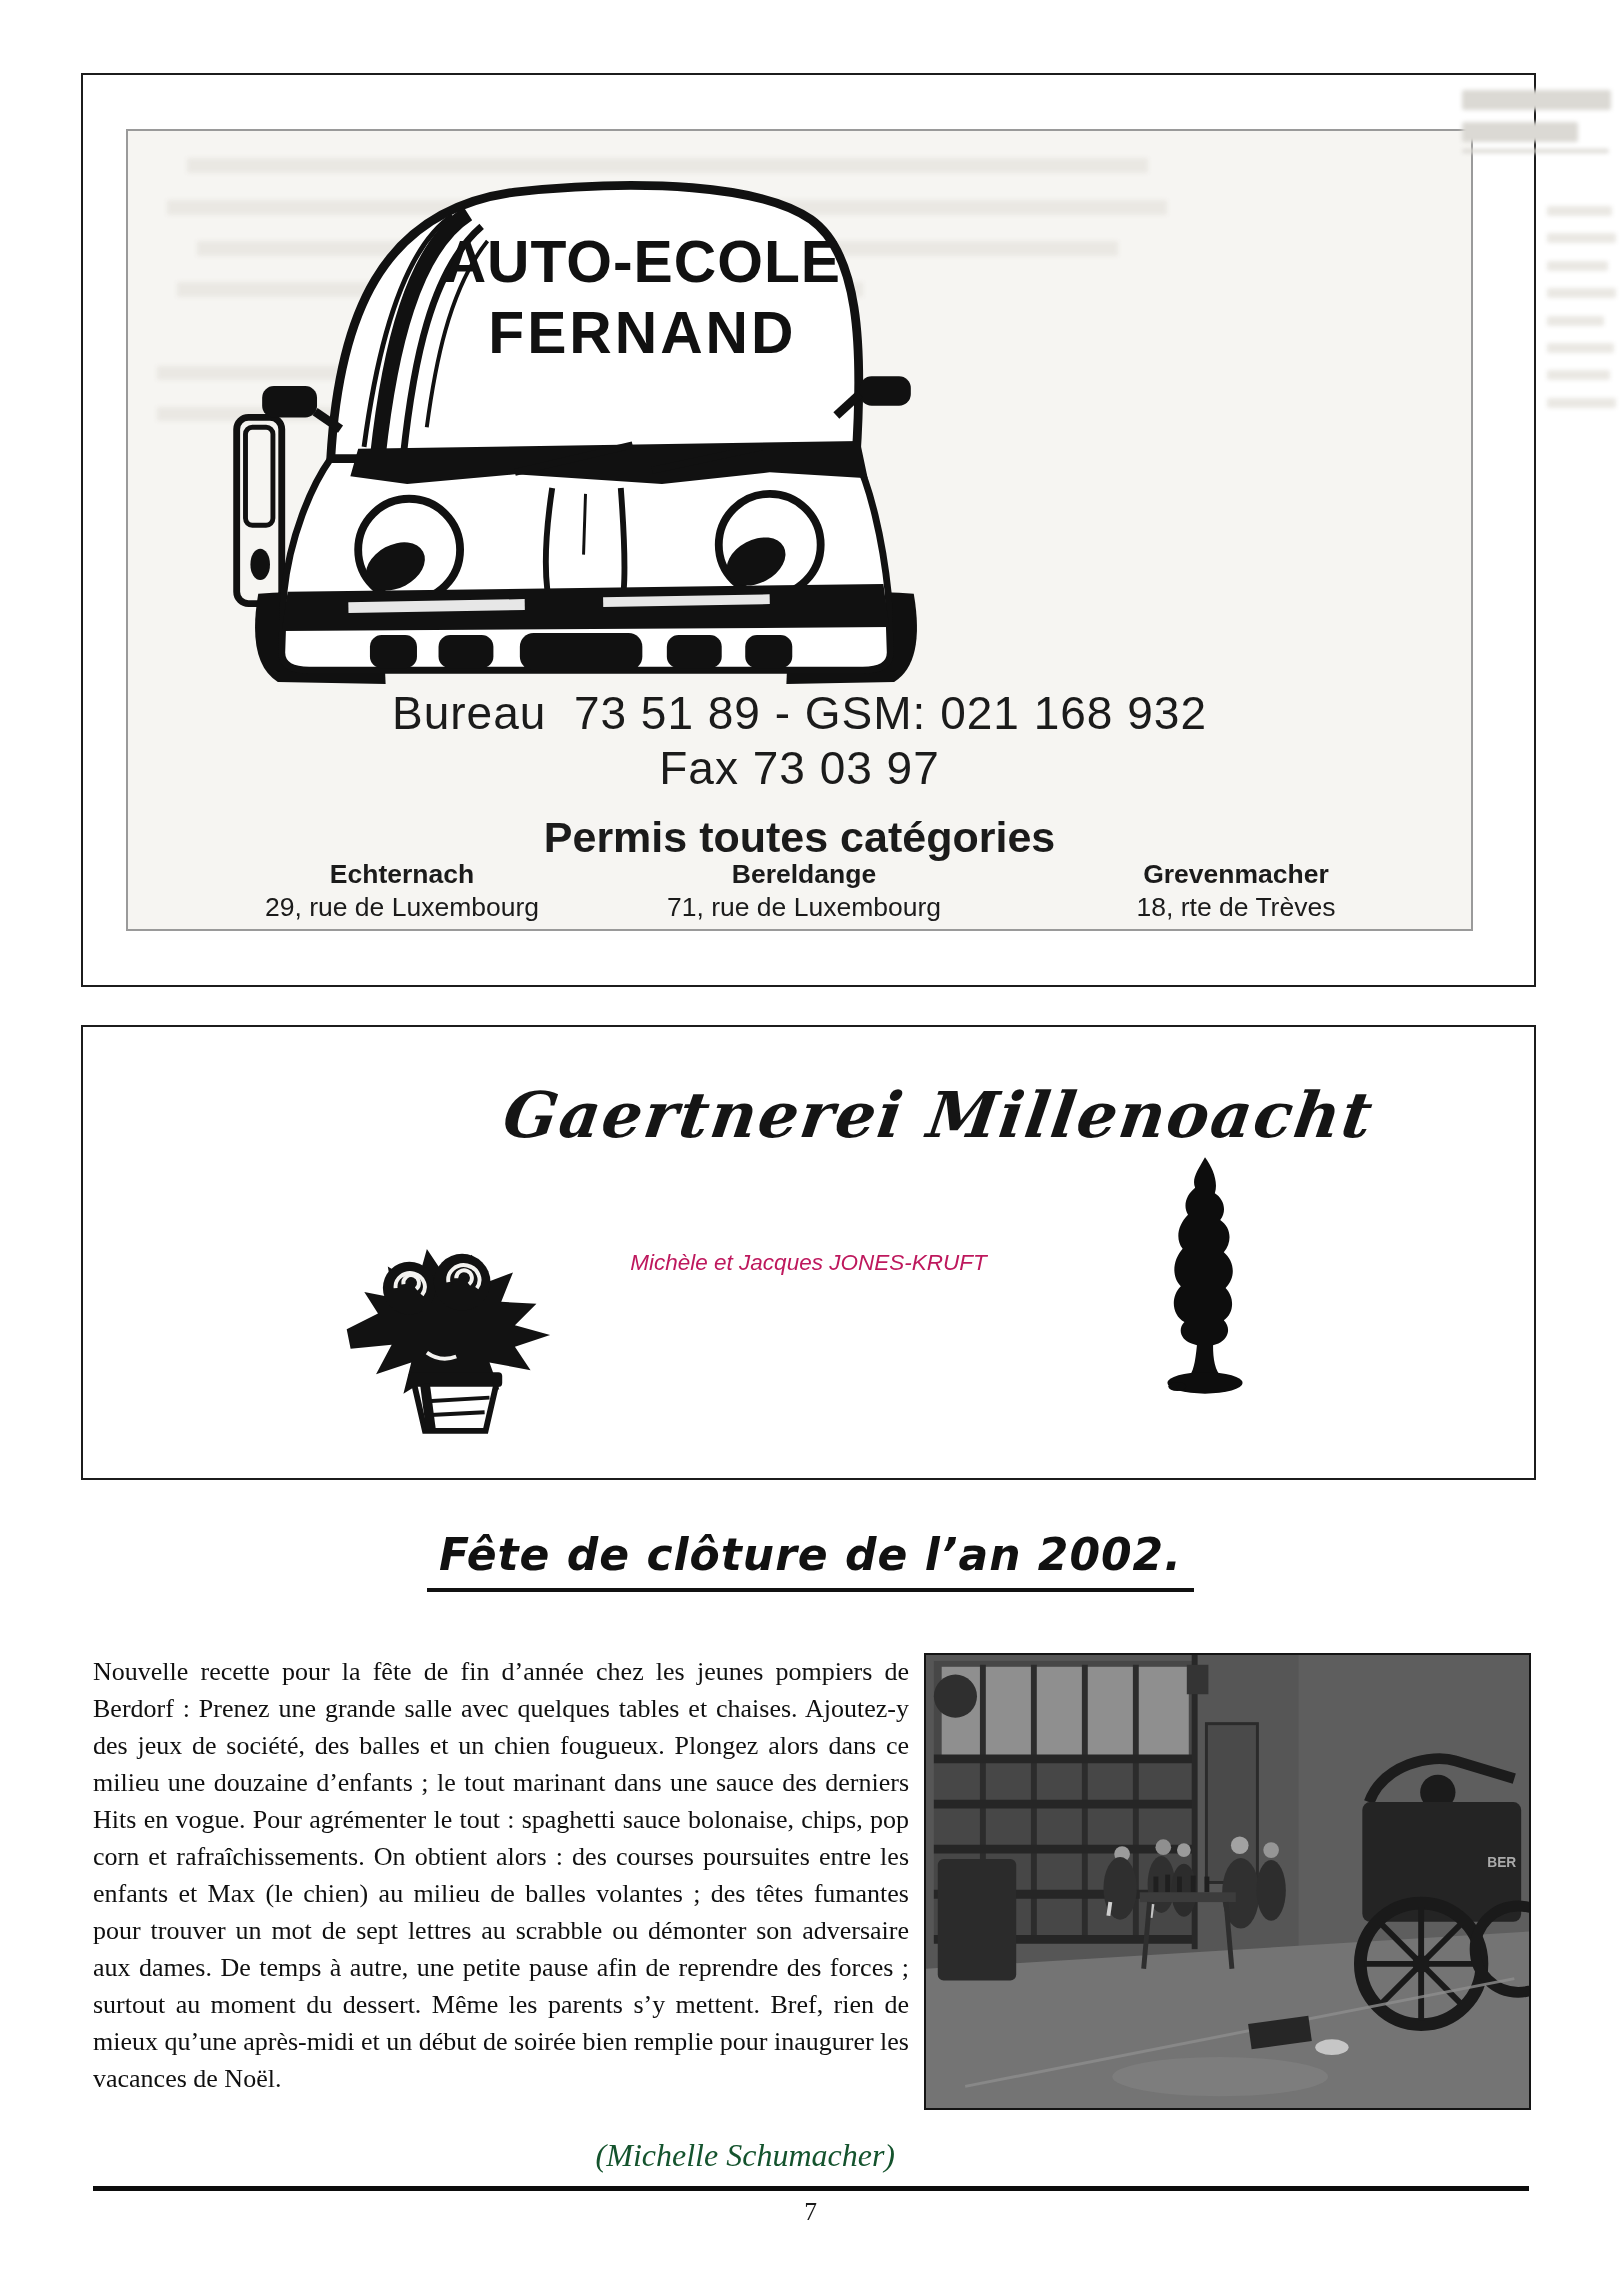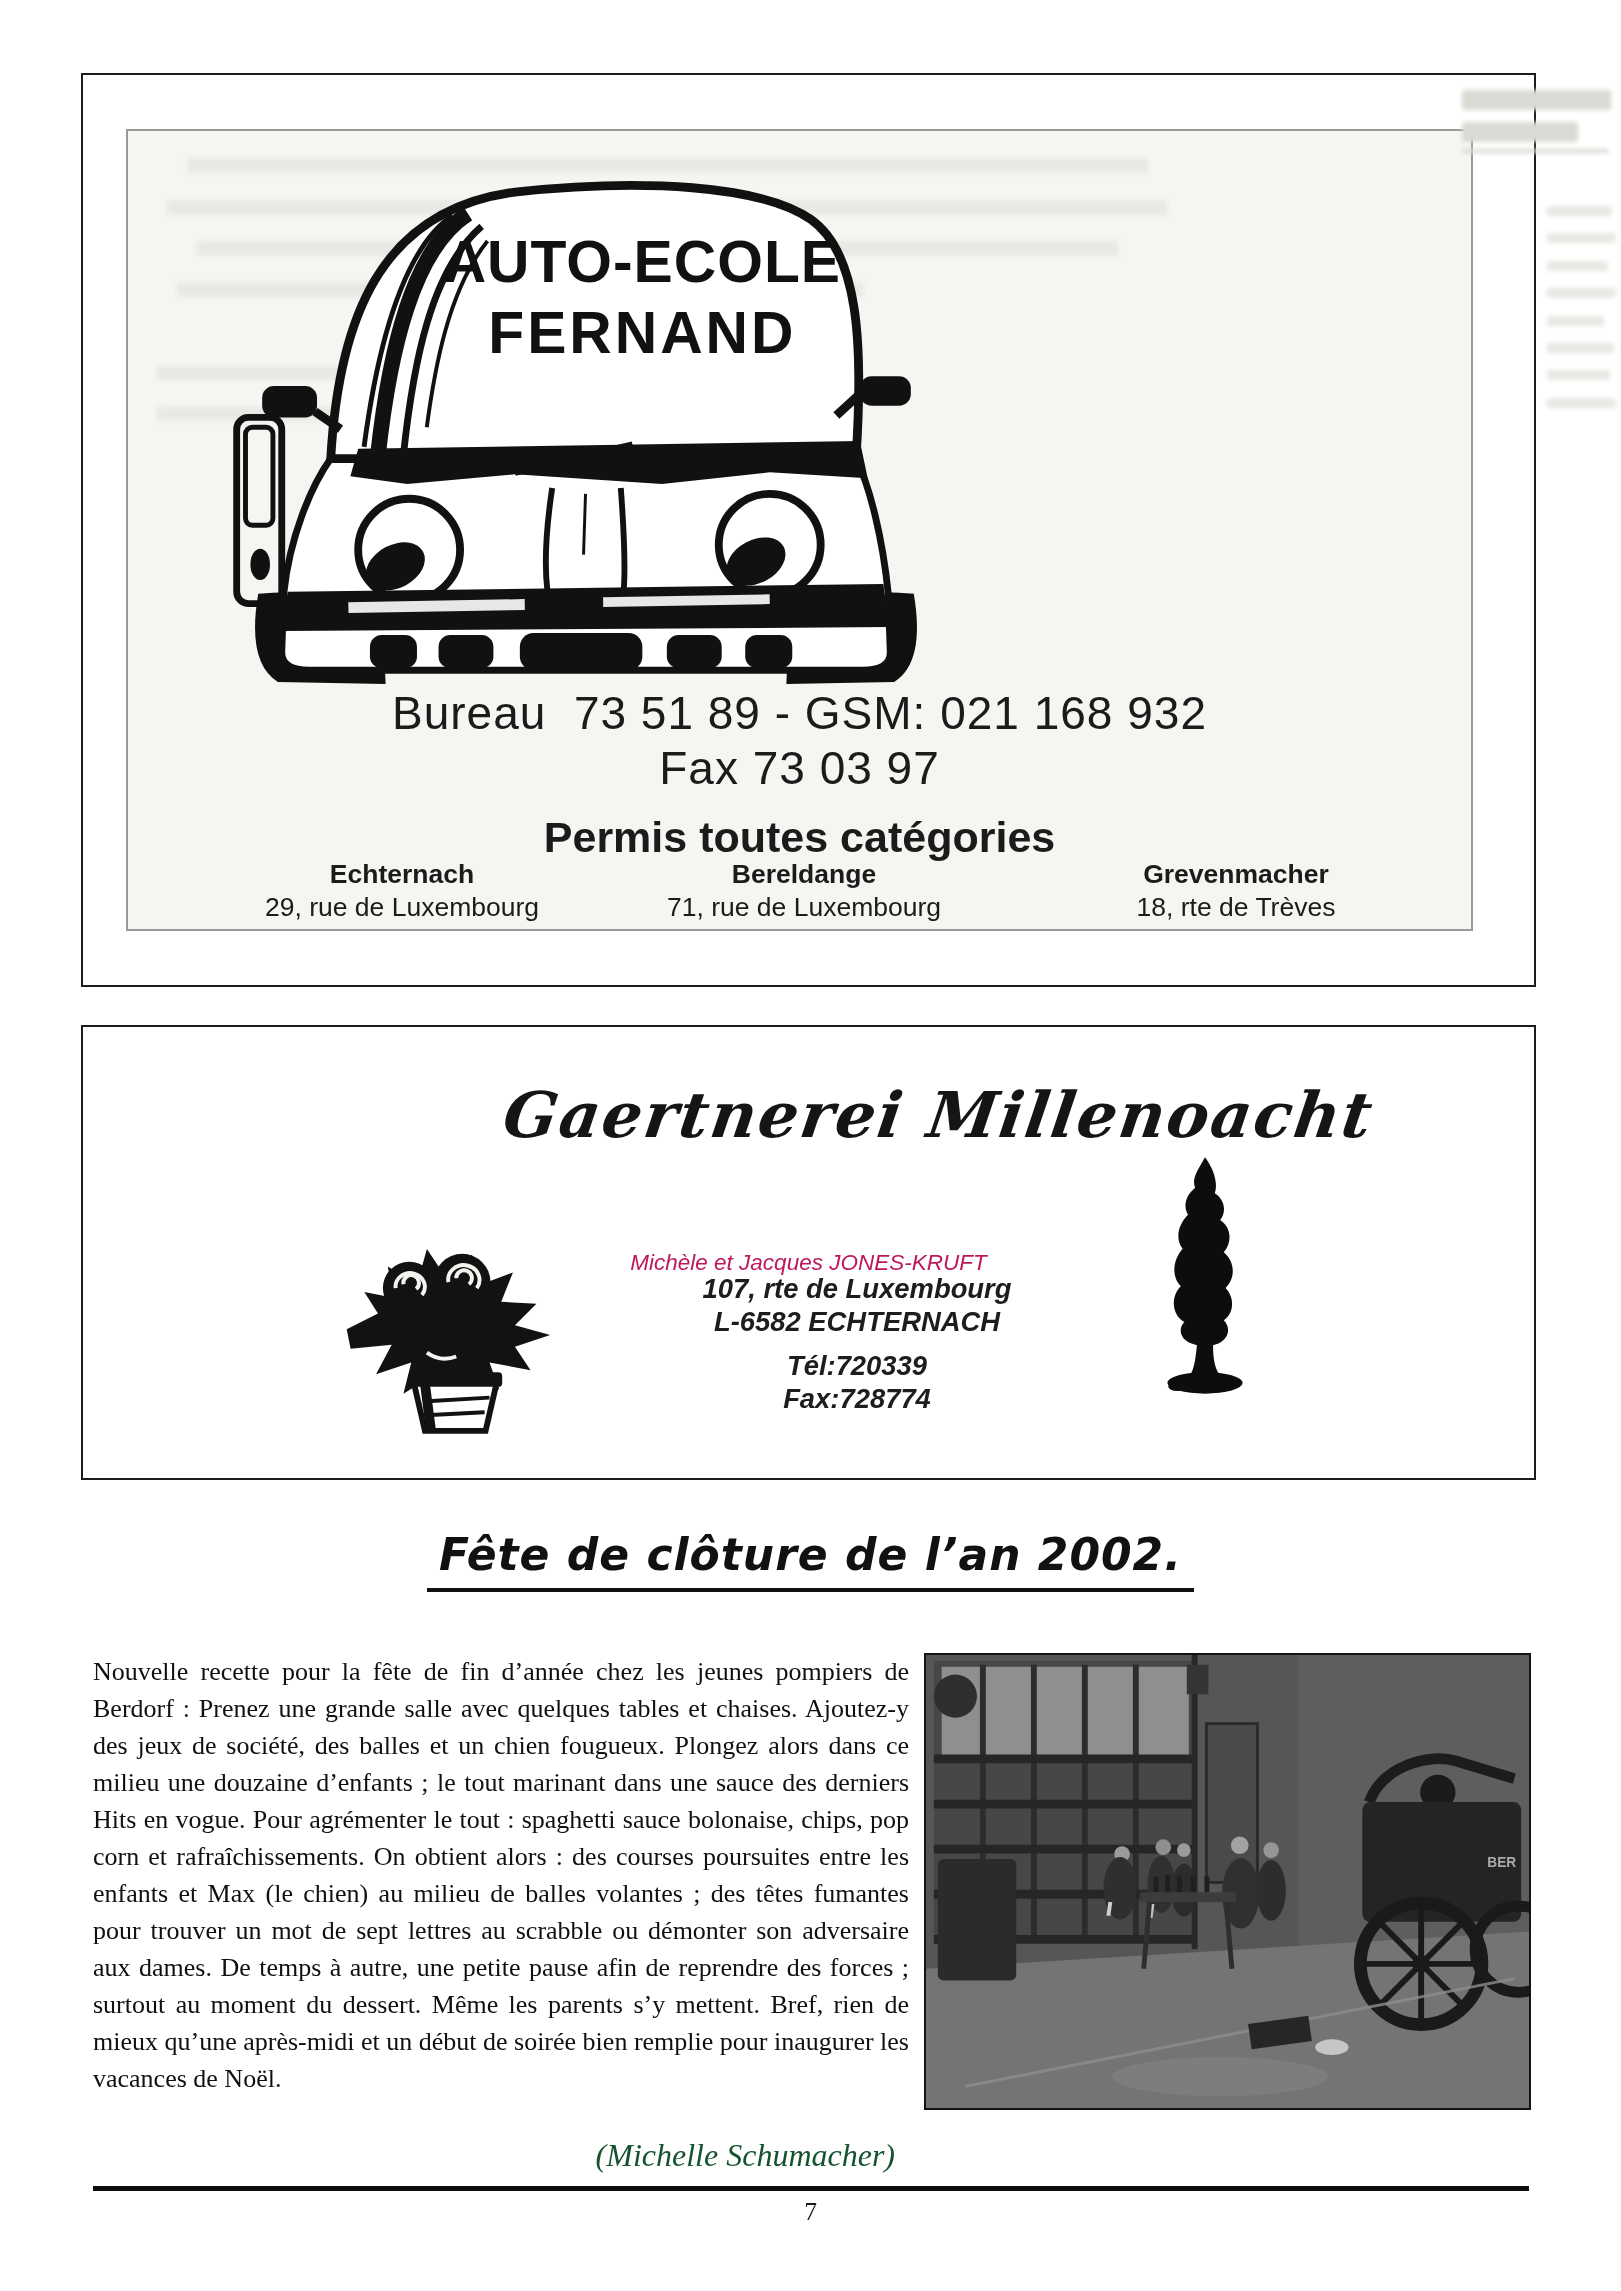--- a/index.html
+++ b/index.html
@@ -193,26 +193,20 @@
         <path d="M118,48 a16,15 0 1 1 29,6"></path>
         <path d="M126,44 a8,8 0 1 1 13,6"></path>
         <path d="M96,120 q14,10 30,4"></path>
       </g>
       <path d="M82,148 L168,148 L156,200 L94,200 Z" fill="#ffffff" stroke="#121212" stroke-width="6"></path>
       <rect x="77" y="140" width="96" height="15" rx="4" fill="#121212"></rect>
       <path d="M92,170 L160,166 M95,184 L155,181" stroke="#121212" stroke-width="4"></path>
       <path d="M94,152 L100,198" stroke="#121212" stroke-width="10"></path>
     </svg>
 
-    <div id="gaertner-address">
-      <div>107, rte de Luxembourg</div>
-      <div>L-6582 ECHTERNACH</div>
-      <div class="tel">Tél:720339</div>
-      <div>Fax:728774</div>
-    </div>
 
     <svg id="tree-svg" viewBox="0 0 90 276">
       <path d="M45,6 C36,22 30,30 34,40 C24,48 20,60 26,70 C14,82 12,98 20,108 C8,122 8,140 18,150 C6,162 8,182 22,190 C14,198 18,210 30,214 L36,216 C34,236 32,246 26,252 L64,252 C56,244 54,232 54,216 L60,214 C72,208 74,196 66,188 C78,180 78,162 68,152 C80,140 78,122 66,112 C76,100 74,84 62,76 C70,66 66,52 56,46 C60,34 54,18 45,6 Z" fill="#0d0d0d"></path>
       <ellipse cx="45" cy="258" rx="42" ry="12" fill="#0d0d0d"></ellipse>
       <ellipse cx="14" cy="262" rx="10" ry="5" fill="#0d0d0d"></ellipse>
     </svg>
   </div>
 
   <div id="article-title-wrap">
     <span id="article-title">Fête de clôture de l’an 2002.</span>

